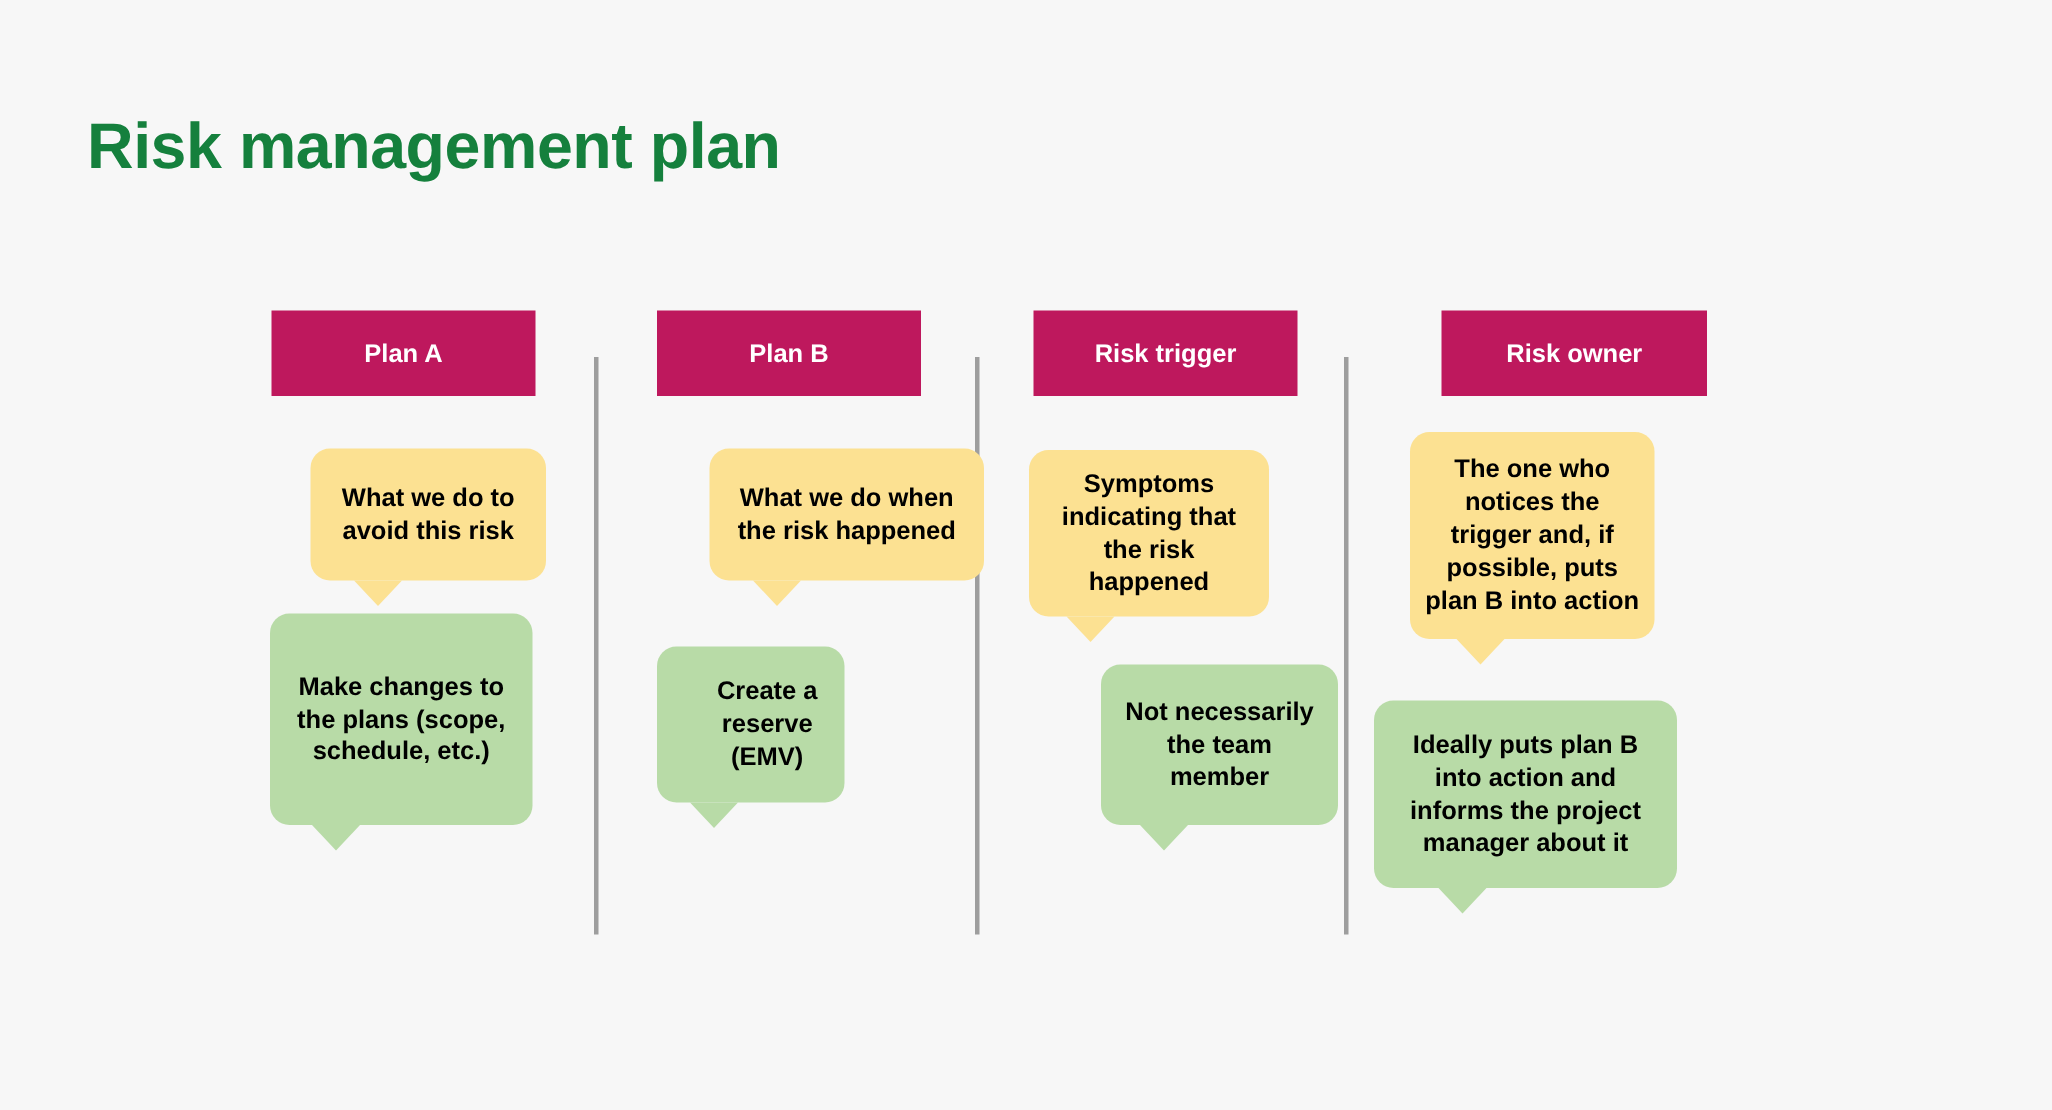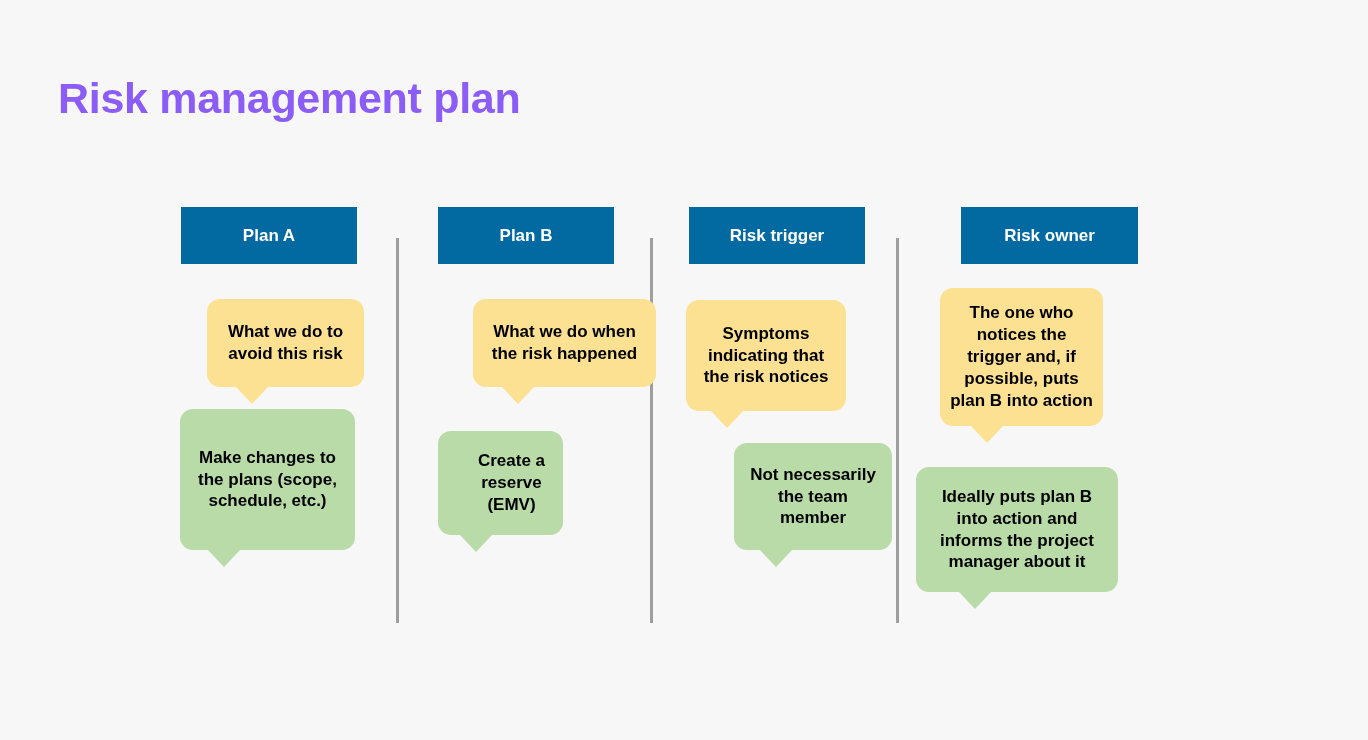--- a/index.html
+++ b/index.html
@@ -19,34 +19,34 @@
     inset: 0;
     width: 1368px;
     height: 740px;
   }
   #page-title {
     position: absolute;
     left: 58px;
     top: 74px;
     font-size: 43px;
     font-weight: bold;
-    color: #8b5cf6;
+    color: #15803d;
     letter-spacing: -0.3px;
     white-space: nowrap;
   }
   .divider {
     position: absolute;
     width: 3px;
     background: #9e9e9e;
     top: 238px;
     height: 385px;
   }
   .col-header {
     position: absolute;
-    background: #0369a1;
+    background: #be185d;
     color: #ffffff;
     font-size: 17px;
     font-weight: bold;
     display: flex;
     align-items: center;
     justify-content: center;
     text-align: center;
     height: 57px;
   }
   .bubble {
@@ -113,21 +113,21 @@
   <div class="bubble green" style="left:438px; top:431px; width:125px; height:104px;padding-left:32px;">
     <span>Create a reserve (EMV)</span>
     <span class="tail" style="left:22px;"></span>
   </div>
 
   <div class="col-header" style="left:689px; top:207px; width:176px;">
     <span>Risk trigger</span>
   </div>
 
   <div class="bubble yellow" style="left:686px; top:300px; width:160px; height:111px;">
-    <span>Symptoms indicating that the risk notices</span>
+    <span>Symptoms indicating that the risk happened</span>
     <span class="tail" style="left:25px;"></span>
   </div>
 
   <div class="bubble green" style="left:734px; top:443px; width:158px; height:107px;">
     <span>Not necessarily the team member</span>
     <span class="tail" style="left:26px;"></span>
   </div>
 
   <div class="col-header" style="left:929px; top:207px; width:177px;margin-left:32px;">
     <span>Risk owner</span>

